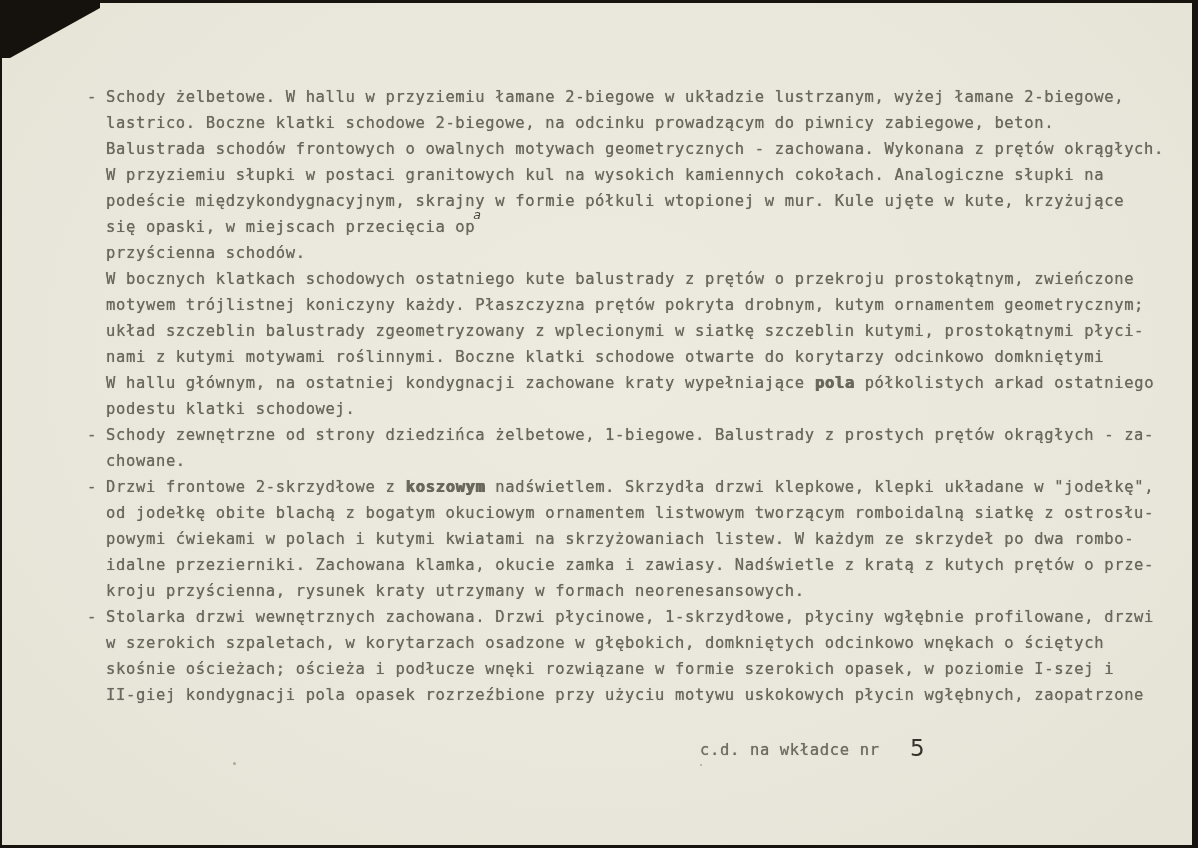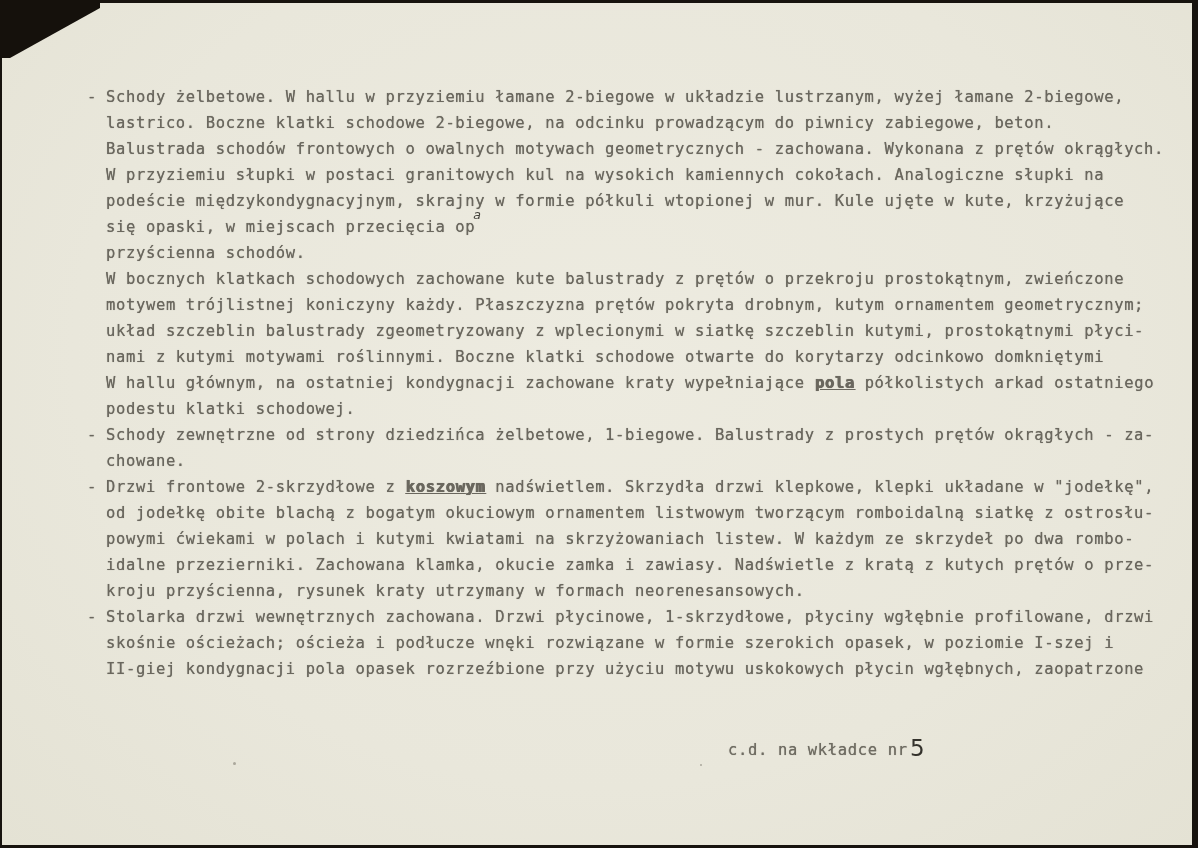--- a/index.html
+++ b/index.html
@@ -30,30 +30,29 @@
     position: absolute; left: 106px; top: 84px;
     color: #6a675e;
     font-size: 15.5px; line-height: 26px; letter-spacing: 0.65px;
     text-shadow: 0 0 0.7px rgba(100, 97, 88, 0.85);
   }
   .line { position: relative; height: 26px; white-space: pre; }
   .bullet { position: absolute; left: -19px; top: 0; }
   .emph {
     font-weight: bold;
     text-shadow: 0.9px 0 currentColor, 0 0 0.7px rgba(100,97,88,0.85);
-    text-decoration: underline;
   }
   .insert-wrap { position: relative; }
   .insert-mark {
     position: absolute; left: -2px; top: -16px;
     font-size: 13px; font-style: italic; letter-spacing: 0;
     color: #46443d; text-shadow: none;
   }
   .footer-note {
-    position: absolute; left: 728px; top: 741px;
+    position: absolute; left: 700px; top: 741px;
     color: #6f6c62; font-size: 15.5px; letter-spacing: 0.65px;
     white-space: pre;
     text-shadow: 0 0 0.7px rgba(100, 97, 88, 0.85);
   }
   .insert-number {
     position: absolute; left: 910px; top: 735px;
     font-family: "DejaVu Sans", "Liberation Sans", sans-serif;
     font-size: 23px; font-weight: 500; color: #34322c;
   }
   .speck { position: absolute; border-radius: 50%; background: rgba(110,105,95,0.5); }
@@ -64,34 +63,35 @@
 <div class="page">
 
   <div class="text-block">
     <div class="line"><span class="bullet">-</span><span>Schody żelbetowe. W hallu w przyziemiu łamane 2-biegowe w układzie lustrzanym, wyżej łamane 2-biegowe,</span></div>
     <div class="line"><span>lastrico. Boczne klatki schodowe 2-biegowe, na odcinku prowadzącym do piwnicy zabiegowe, beton.</span></div>
     <div class="line"><span>Balustrada schodów frontowych o owalnych motywach geometrycznych - zachowana. Wykonana z prętów okrągłych.</span></div>
     <div class="line"><span>W przyziemiu słupki w postaci granitowych kul na wysokich kamiennych cokołach. Analogiczne słupki na</span></div>
     <div class="line"><span>podeście międzykondygnacyjnym, skrajny w formie półkuli wtopionej w mur. Kule ujęte w kute, krzyżujące</span></div>
     <div class="line"><span>się opaski, w miejscach przecięcia op</span><span class="insert-wrap"><span class="insert-mark">a</span></span></div>
     <div class="line"><span>przyścienna schodów.</span></div>
-    <div class="line"><span>W bocznych klatkach schodowych zachowane kute balustrady z prętów o przekroju prostokątnym, zwieńczone</span></div>
+    <div class="line"><span>W bocznych klatkach schodowych ostatniego kute balustrady z prętów o przekroju prostokątnym, zwieńczone</span></div>
     <div class="line"><span>motywem trójlistnej koniczyny każdy. Płaszczyzna prętów pokryta drobnym, kutym ornamentem geometrycznym;</span></div>
     <div class="line"><span>układ szczeblin balustrady zgeometryzowany z wplecionymi w siatkę szczeblin kutymi, prostokątnymi płyci-</span></div>
     <div class="line"><span>nami z kutymi motywami roślinnymi. Boczne klatki schodowe otwarte do korytarzy odcinkowo domkniętymi</span></div>
     <div class="line"><span>W hallu głównym, na ostatniej kondygnacji zachowane kraty wypełniające </span><span class="emph">pola</span><span> półkolistych arkad ostatniego</span></div>
     <div class="line"><span>podestu klatki schodowej.</span></div>
     <div class="line"><span class="bullet">-</span><span>Schody zewnętrzne od strony dziedzińca żelbetowe, 1-biegowe. Balustrady z prostych prętów okrągłych - za-</span></div>
     <div class="line"><span>chowane.</span></div>
     <div class="line"><span class="bullet">-</span><span>Drzwi frontowe 2-skrzydłowe z </span><span class="emph">koszowym</span><span> nadświetlem. Skrzydła drzwi klepkowe, klepki układane w "jodełkę",</span></div>
     <div class="line"><span>od jodełkę obite blachą z bogatym okuciowym ornamentem listwowym tworzącym romboidalną siatkę z ostrosłu-</span></div>
     <div class="line"><span>powymi ćwiekami w polach i kutymi kwiatami na skrzyżowaniach listew. W każdym ze skrzydeł po dwa rombo-</span></div>
     <div class="line"><span>idalne przezierniki. Zachowana klamka, okucie zamka i zawiasy. Nadświetle z kratą z kutych prętów o prze-</span></div>
     <div class="line"><span>kroju przyścienna, rysunek kraty utrzymany w formach neorenesansowych.</span></div>
     <div class="line"><span class="bullet">-</span><span>Stolarka drzwi wewnętrznych zachowana. Drzwi płycinowe, 1-skrzydłowe, płyciny wgłębnie profilowane, drzwi</span></div>
+    <div class="line"><span>w szerokich szpaletach, w korytarzach osadzone w głębokich, domkniętych odcinkowo wnękach o ściętych</span></div>
     <div class="line"><span>skośnie ościeżach; ościeża i podłucze wnęki rozwiązane w formie szerokich opasek, w poziomie I-szej i</span></div>
     <div class="line"><span>II-giej kondygnacji pola opasek rozrzeźbione przy użyciu motywu uskokowych płycin wgłębnych, zaopatrzone</span></div>
   </div>
 
   <div class="footer-note">c.d. na wkładce nr</div>
   <div class="insert-number">5</div>
 
   <div class="speck" style="left:233px; top:762px; width:3px; height:3px;"></div>
   <div class="speck" style="left:700px; top:764px; width:2px; height:2px;"></div>
 

